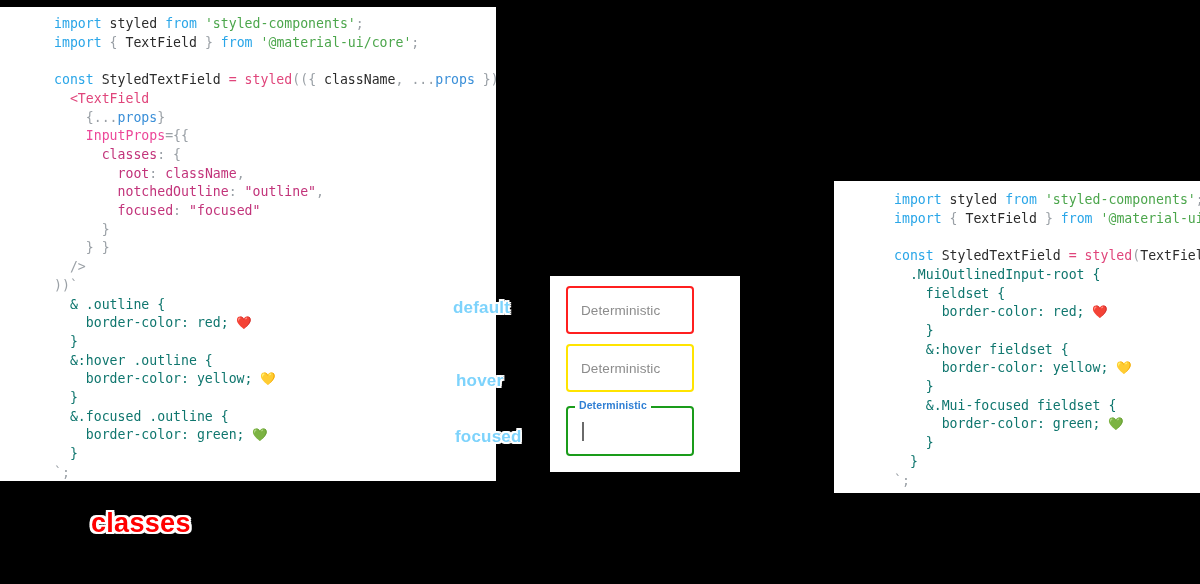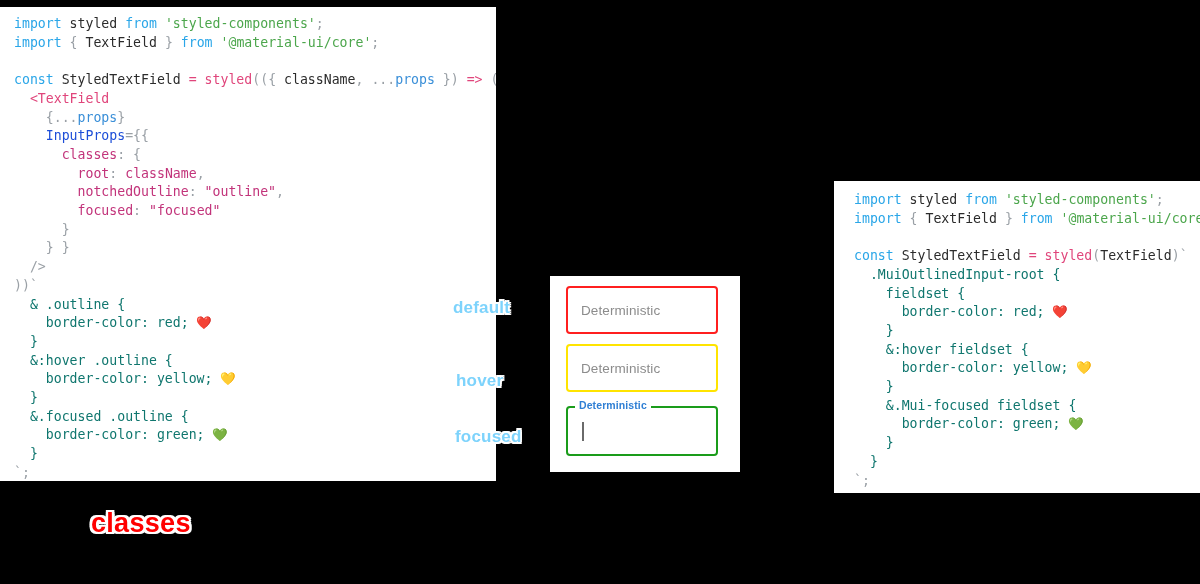--- a/index.html
+++ b/index.html
@@ -11,20 +11,21 @@
     position:relative;
   }
   .stage{position:absolute;inset:0;}
 
   
   .code-panel{
     position:absolute;
     background:#ffffff;
     box-sizing:border-box;
     overflow:hidden;
+    padding-left:40px;
   }
   #panel-classes{ left:0px;  top:7px;   width:496px; height:474px; }
   #panel-globals{ left:834px;top:181px; width:366px; height:312px; }
 
   .code-body{
     padding:8px 10px 8px 14px;
     font-family:"DejaVu Sans Mono", monospace;
     font-size:13.2px;
     line-height:18.7px;
     white-space:pre;
@@ -35,37 +36,37 @@
   .ln{ display:block; min-height:18.7px; }
 
   
   .t-kw   { color:#2aa6e8; }      
   .t-plain{ color:#2b2b2b; }      
   .t-str  { color:#4ca64c; }      
   .t-op   { color:#e0457b; }      
   .t-fn   { color:#e0457b; }      
   .t-punc { color:#9aa0a6; }      
   .t-blue { color:#3a8fd8; }      
-  .t-green{ color:#1d4ed8; }      
+  .t-green{ color:#ec4899; }      
   .t-key  { color:#c2337a; }      
   .t-val  { color:#c2337a; }      
   .t-css  { color:#0f766e; }      
   .t-tick { color:#9aa0a6; }
   .emoji  { font-family:"DejaVu Sans", sans-serif; font-size:12.5px; }
 
   
   #panel-demo{
     position:absolute;
     left:550px; top:276px; width:190px; height:196px;
     background:#ffffff;
     box-sizing:border-box;
   }
   .field-wrap{
     position:absolute;
-    left:16px; width:152px; height:48px;
+    left:16px; width:128px; height:48px;
     box-sizing:border-box;
   }
   .field{
     position:absolute;inset:0;
     border-radius:4px;
     box-sizing:border-box;
     background:#fff;
     display:flex;align-items:center;
     padding:0 13px;
   }

